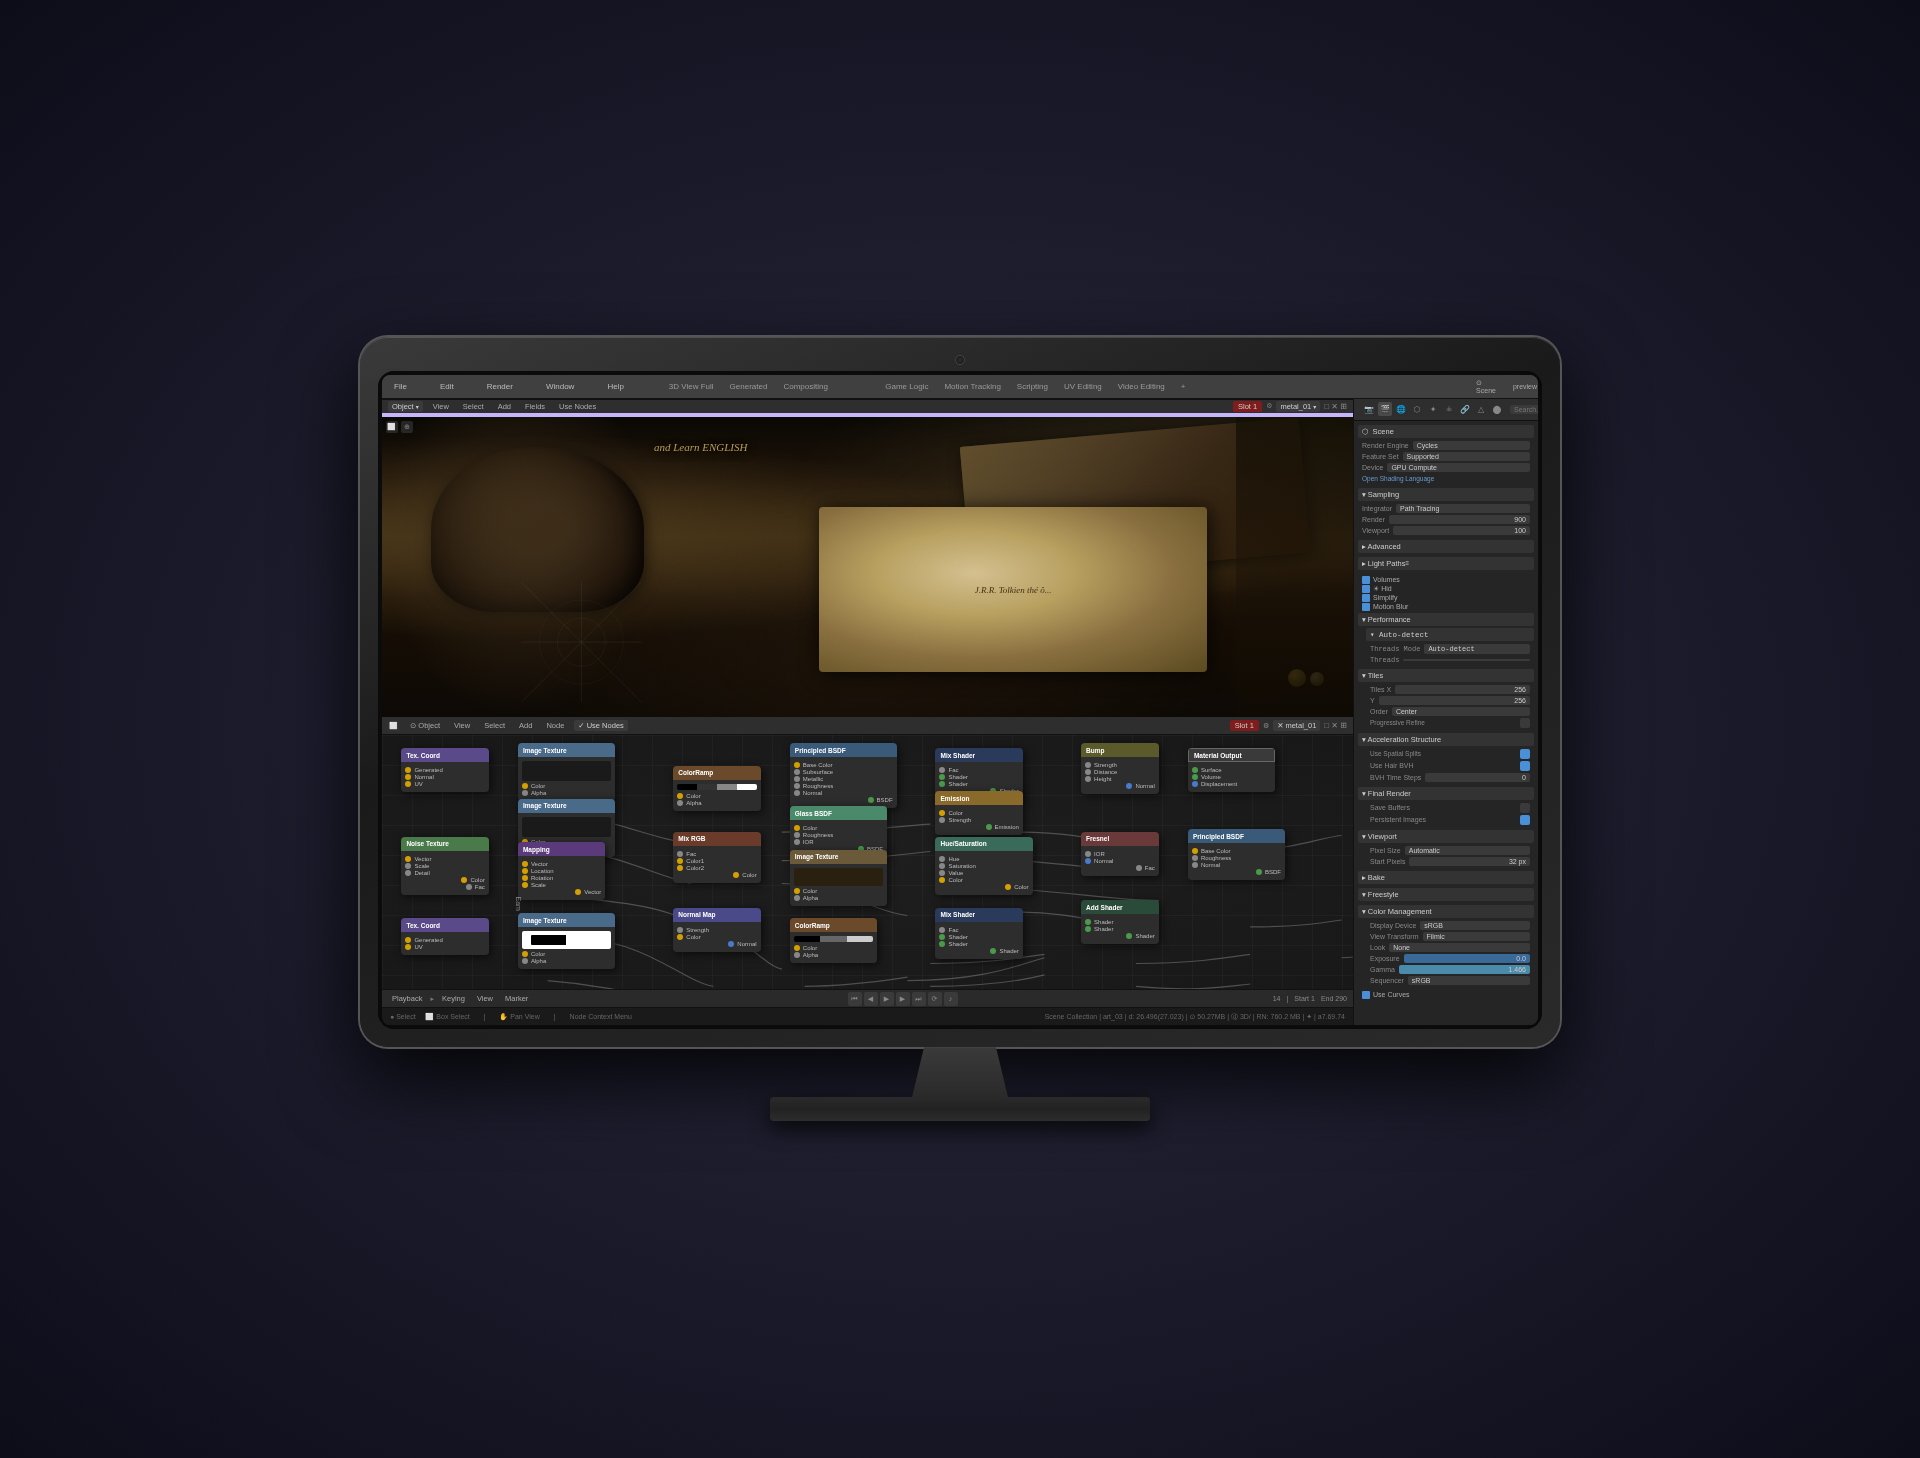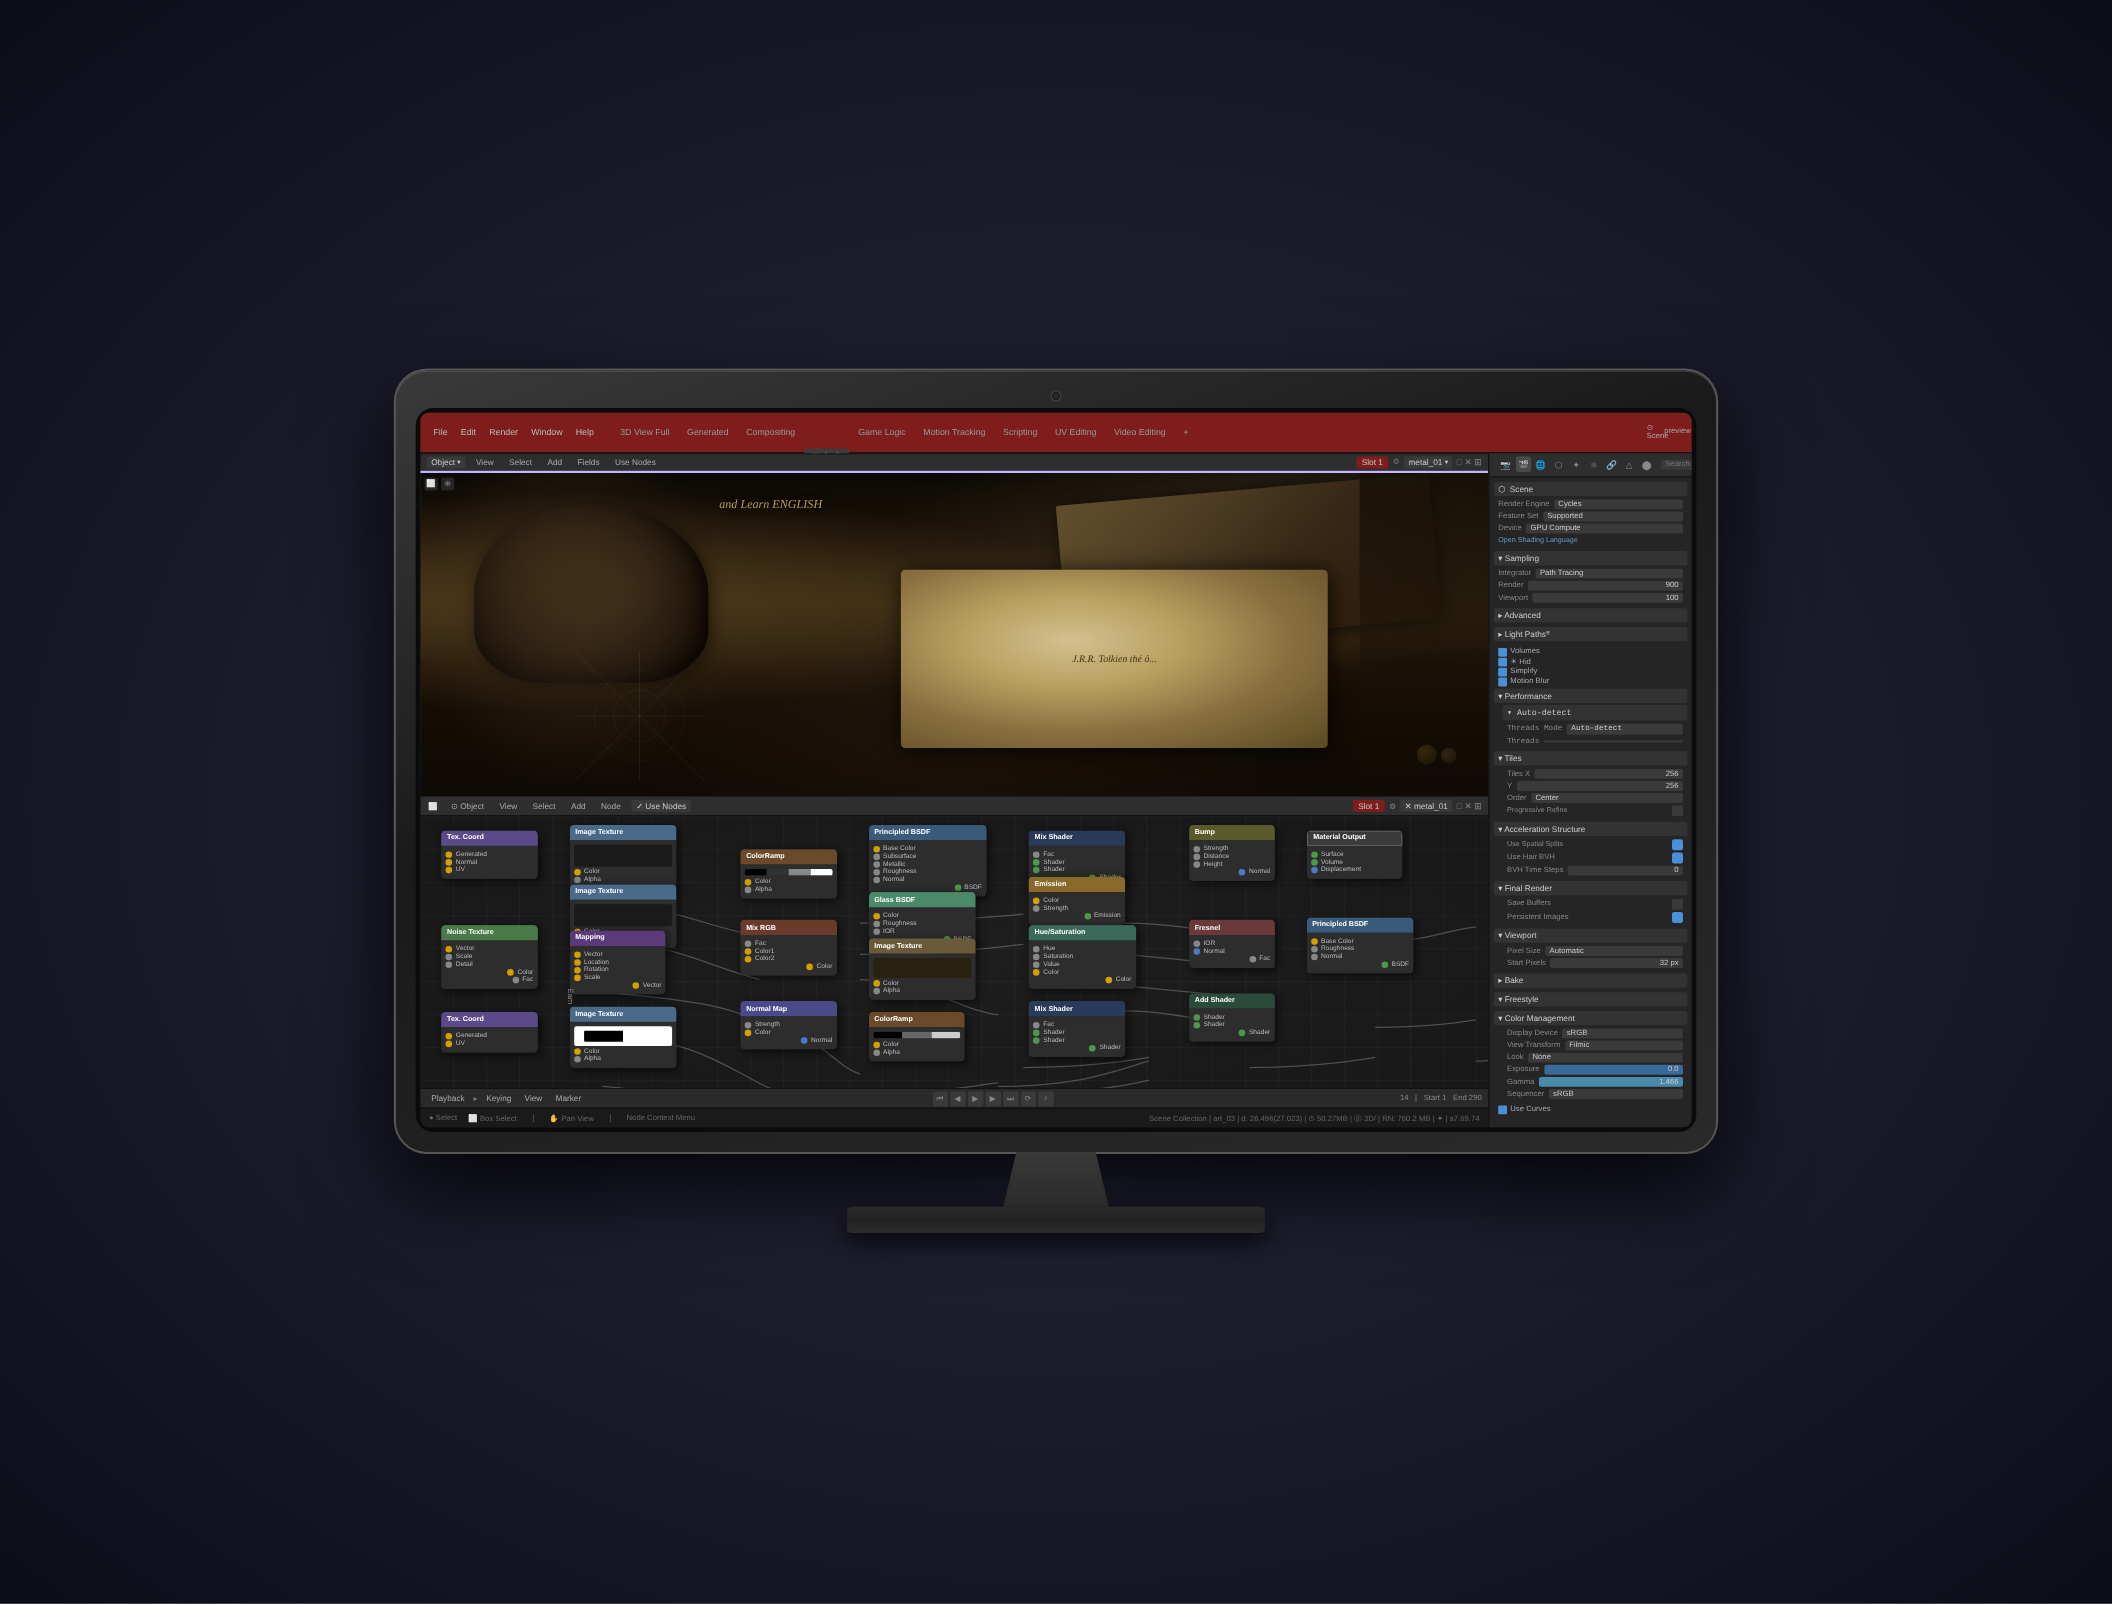--- a/index.html
+++ b/index.html
@@ -65,27 +65,28 @@
       height: 100%;
       display: flex;
       flex-direction: column;
       background: #1d1d1d;
       font-size: 9px;
       color: #ccc;
     }
 
     
     .top-menubar {
-      height: 37px;
-      background: #7f1d1d;
+      height: 24px;
+      background: #404040;
       display: flex;
       align-items: center;
       padding: 0 6px;
       border-bottom: 1px solid #111;
       flex-shrink: 0;
+      gap: 21px;
     }
 
     .menu-item {
       padding: 2px 6px;
       color: #bbb;
       font-size: 8px;
       cursor: pointer;
     }
 
     .workspace-tabs {
@@ -210,21 +211,21 @@
       text-shadow: 2px 2px 8px rgba(0,0,0,0.8);
     }
 
     .viewport-toolbar {
       height: 18px;
       background: #2e2e2e;
       display: flex;
       align-items: center;
       padding: 0 6px;
       border-top: 1px solid #111;
-      border-bottom: 2px solid #c4b5fd;
+      border-bottom: 4px solid #c4b5fd;
       flex-shrink: 0;
       gap: 6px;
       justify-content: center;
     }
 
     .toolbar-btn {
       font-size: 7.5px;
       color: #aaa;
       padding: 1px 4px;
       border-radius: 2px;

